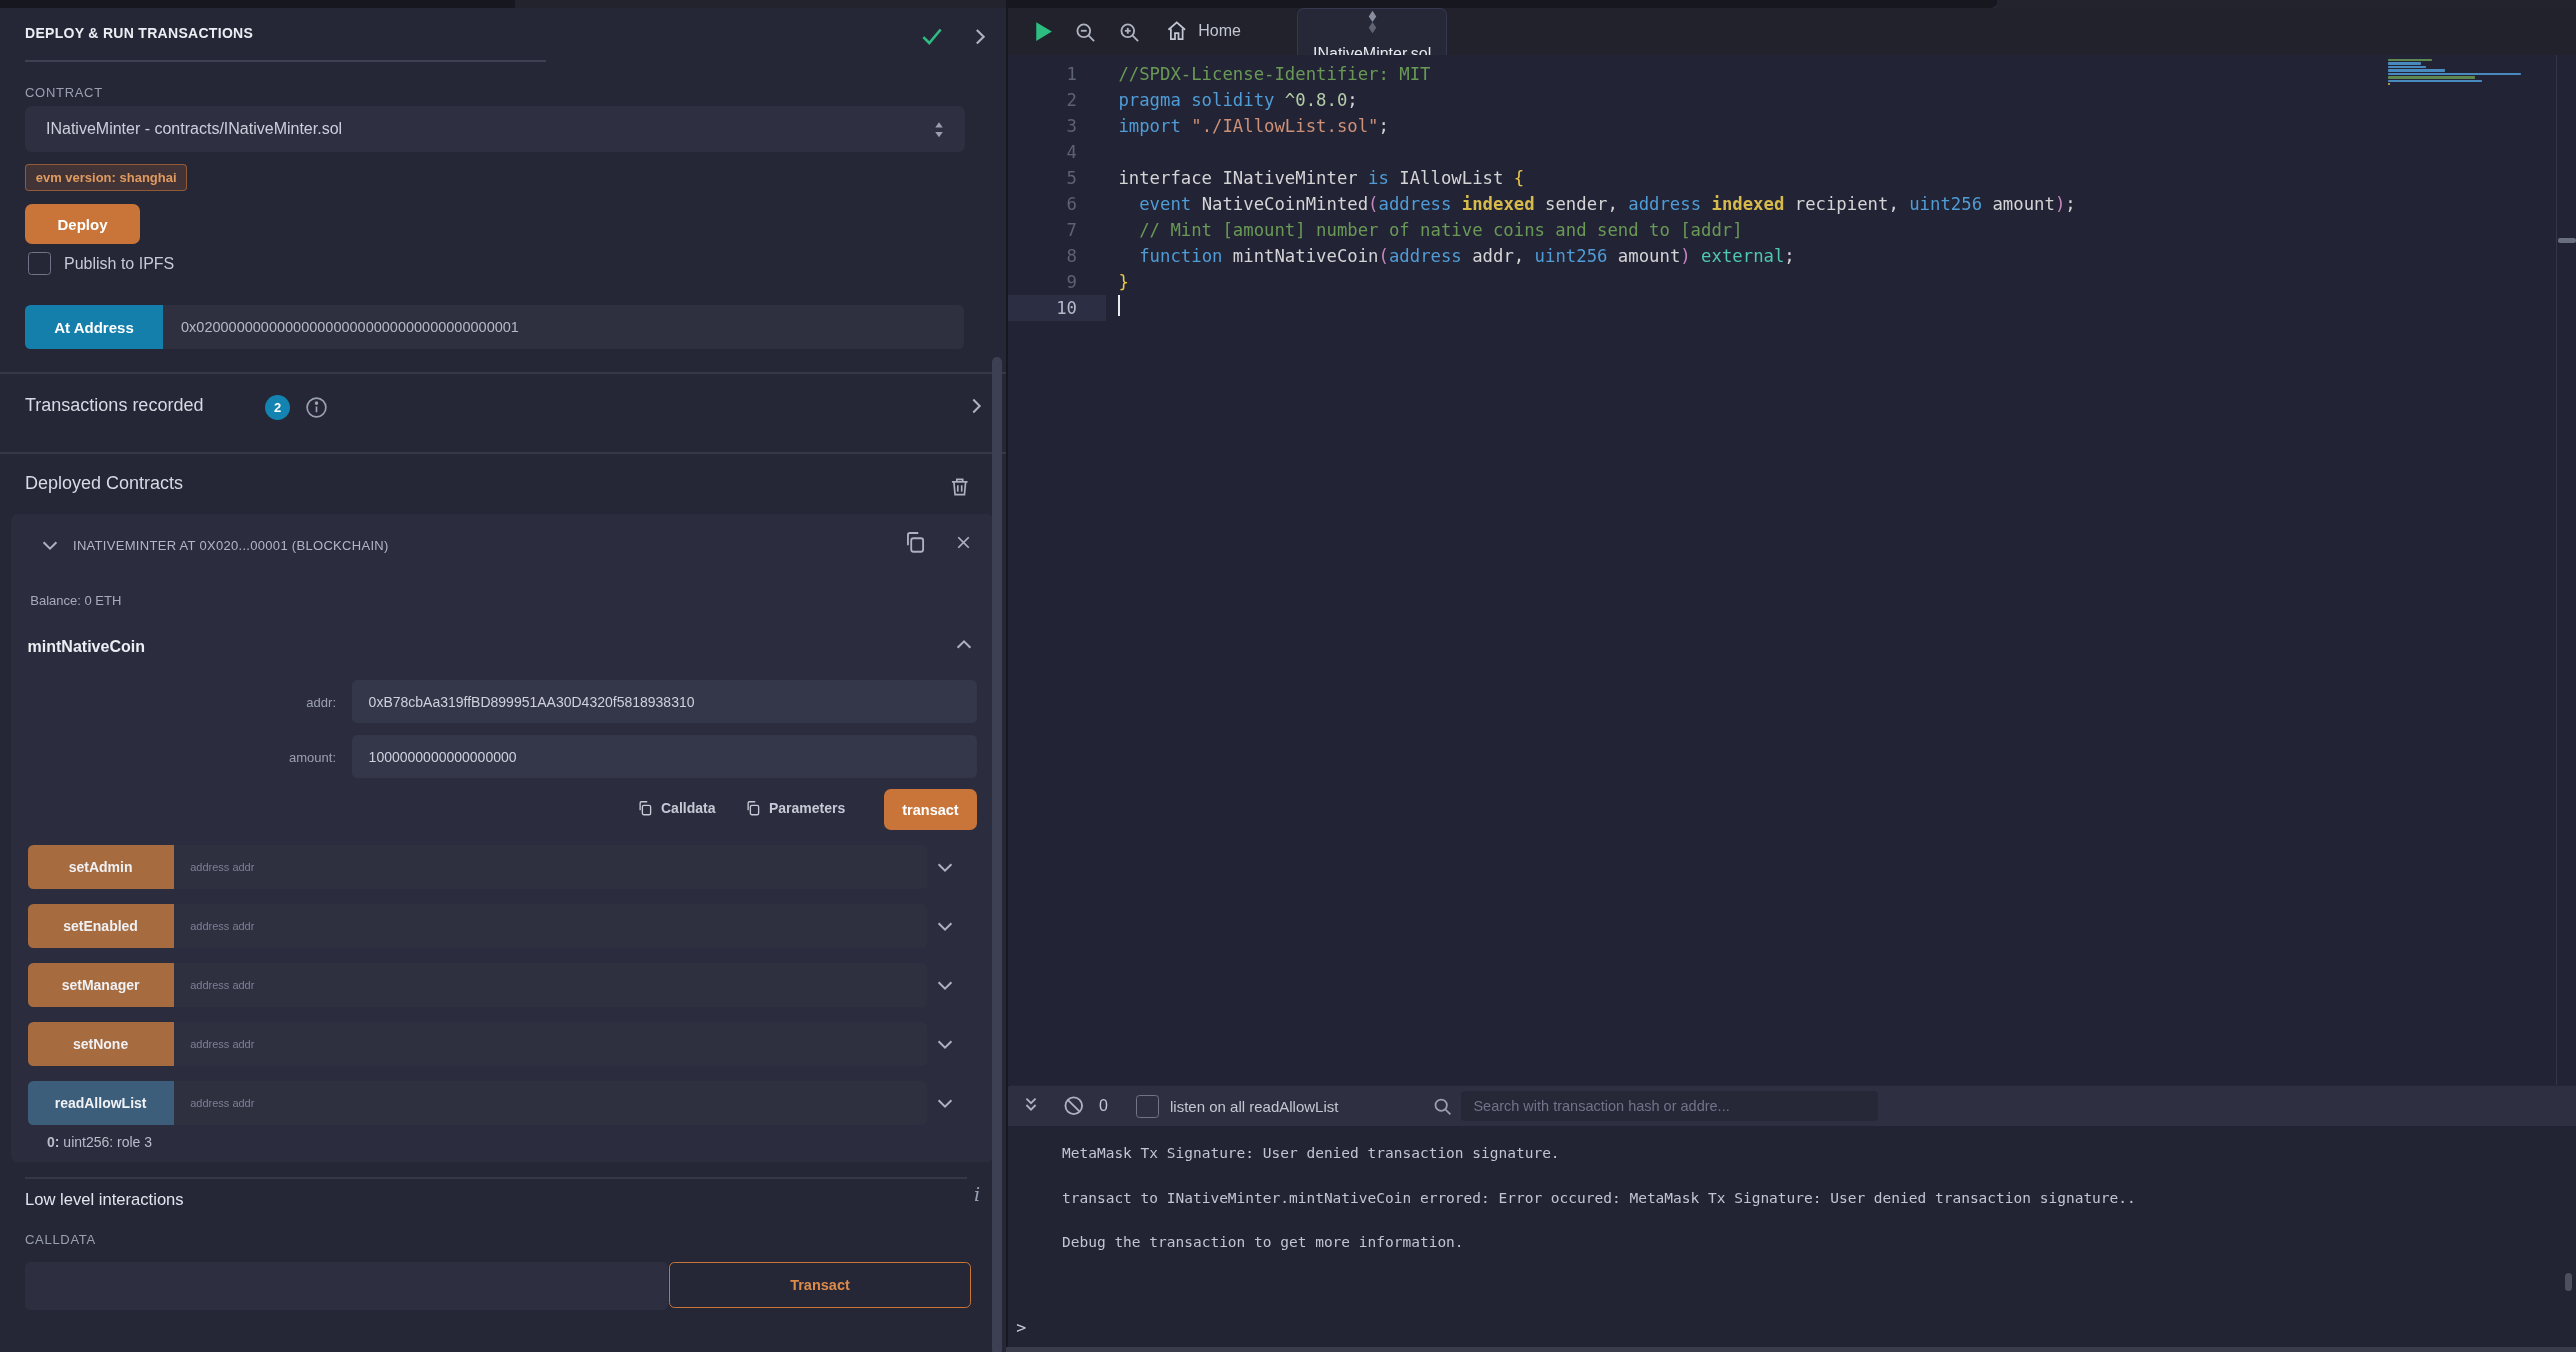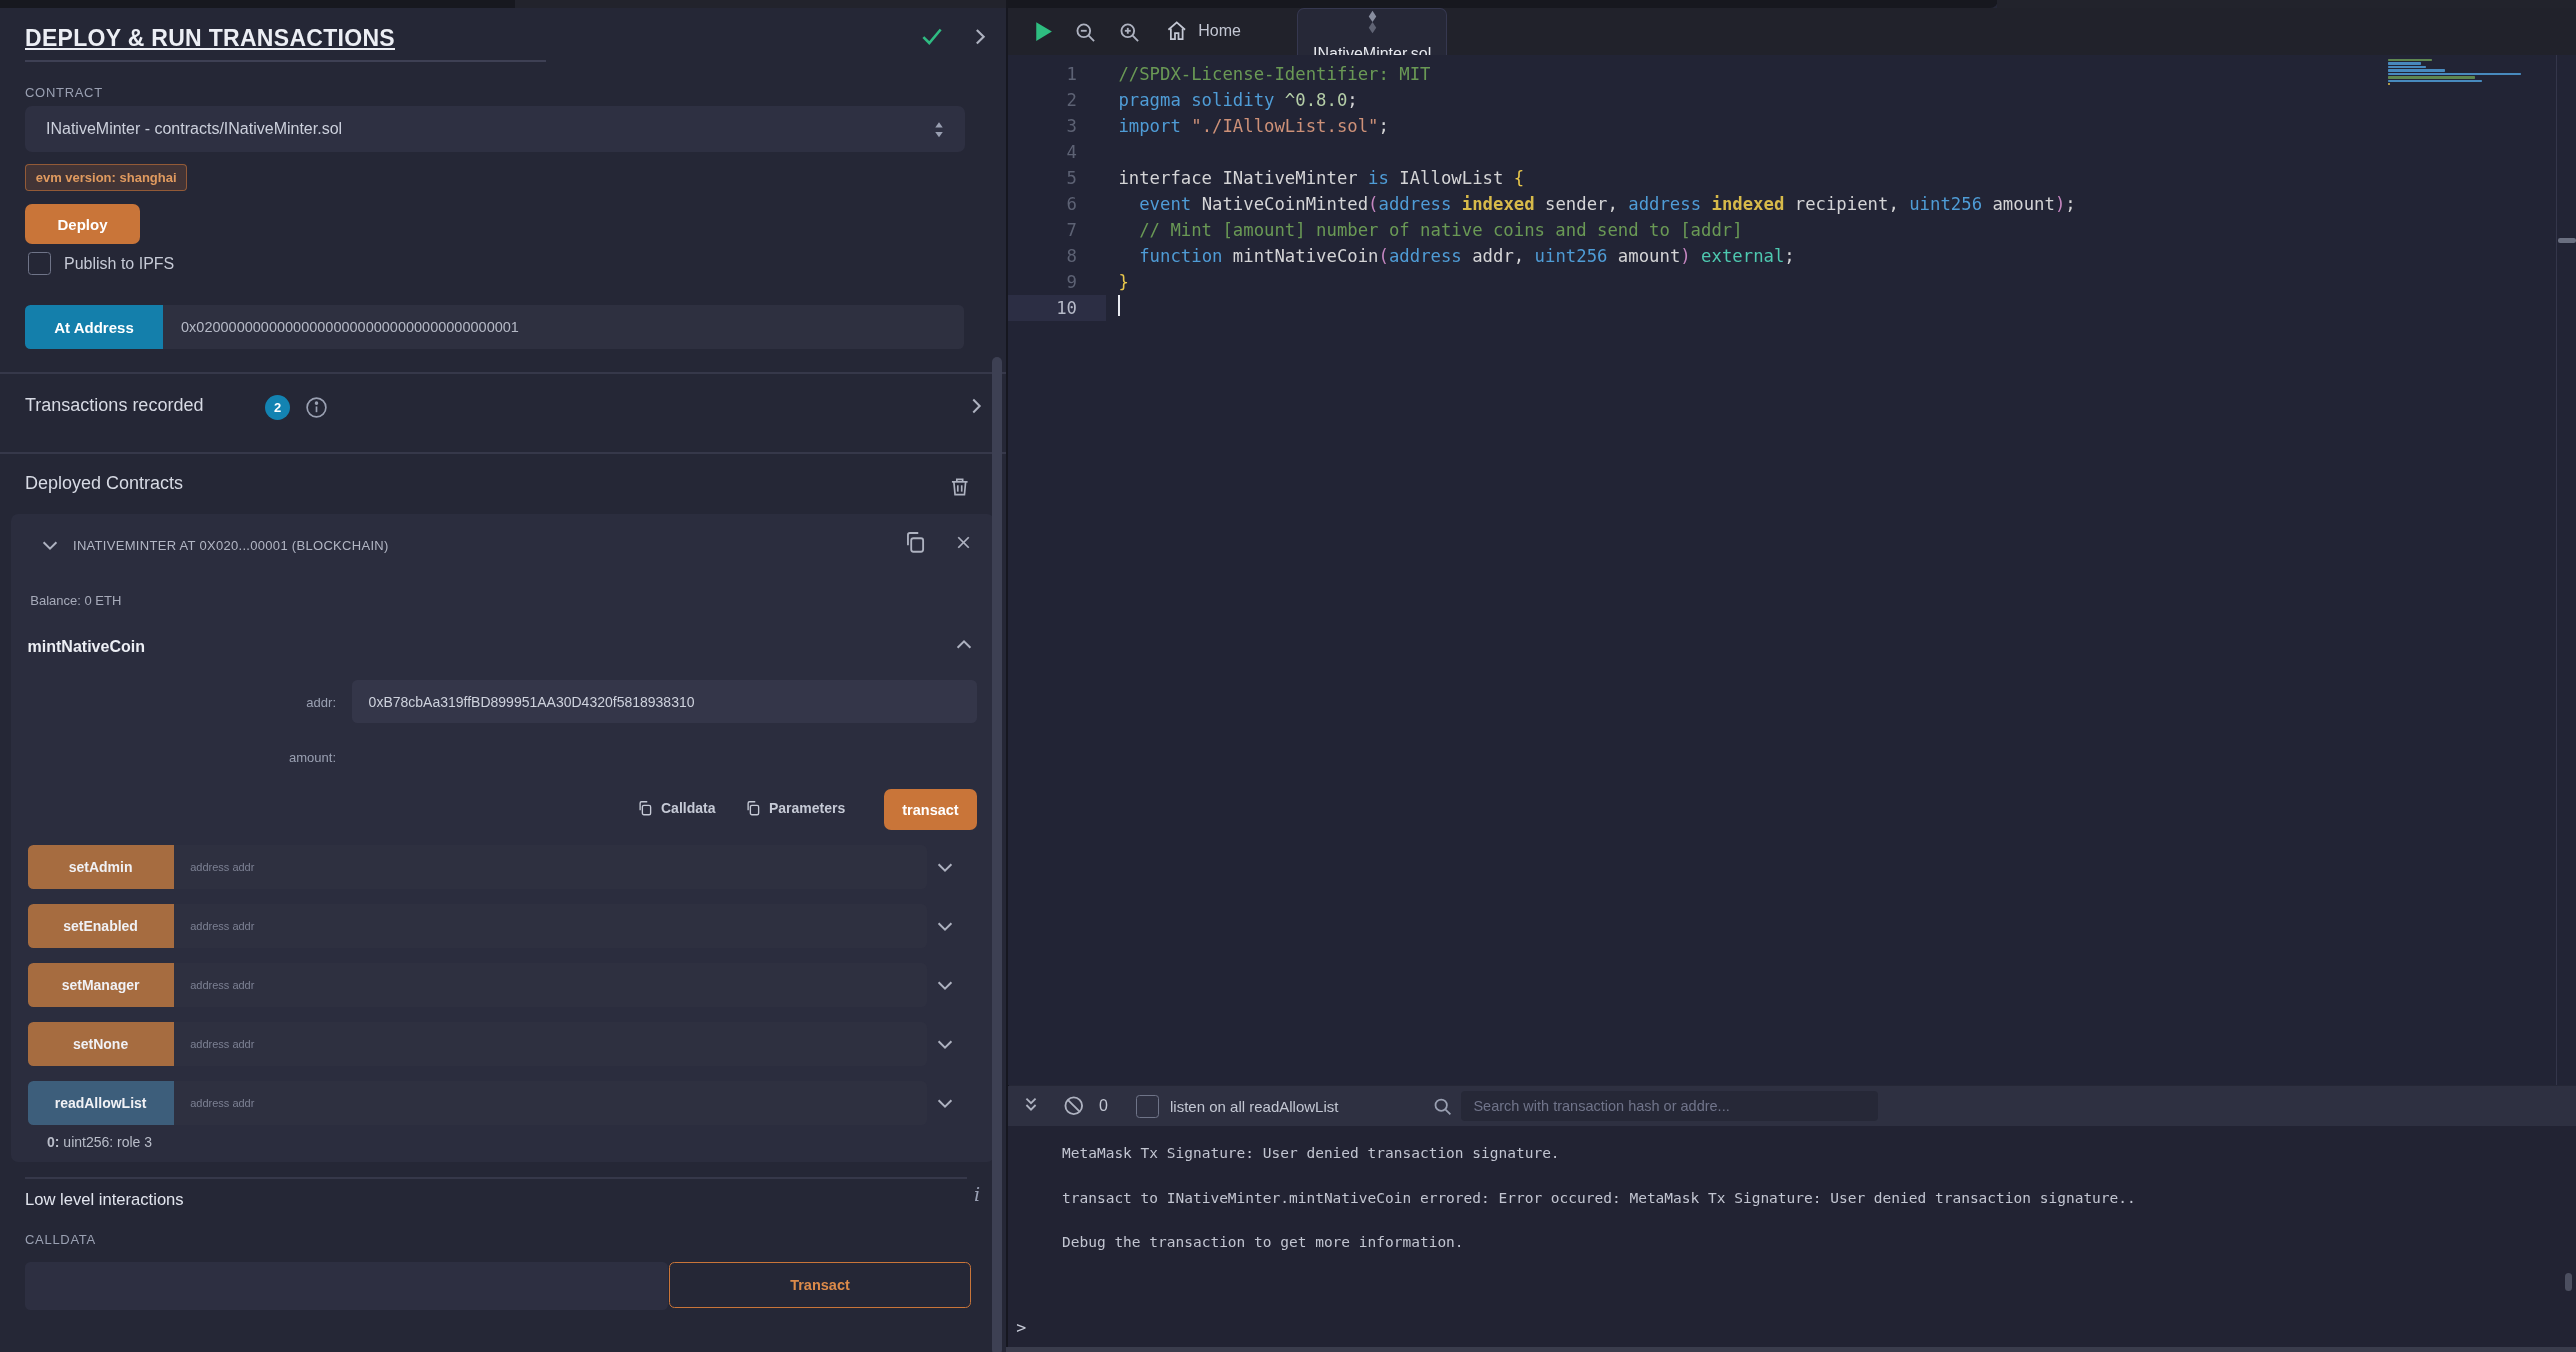--- a/index.html
+++ b/index.html
@@ -6,21 +6,21 @@
   body{width:2576px;height:1352px;position:relative;background:#252736;
        font-family:"Liberation Sans",sans-serif;color:#c6cad6;}
   .abs{position:absolute;}
   svg{display:block;}
 
   
   .strip{height:8.3px;top:0;}
 
   
   .panel{left:0;top:8.3px;width:1006px;height:1344px;background:#252736;}
-  .panel-title{font-size:23px;font-weight:600;color:#eceef4;letter-spacing:0.3px;text-decoration:underline;}
+  .panel-title{font-size:14px;font-weight:600;color:#eceef4;letter-spacing:0.3px;}
   .title-underline{height:1.4px;background:#3e4054;}
   .small-label{font-size:13px;color:#9aa0b2;letter-spacing:0.7px;}
   .select{background:#2e3042;border-radius:7px;display:flex;align-items:center;
           justify-content:space-between;padding:0 16.6px 0 21px;cursor:pointer;}
   .select-text{font-size:16px;color:#ccd0dc;}
   .evm-badge{display:inline-block;font-size:13px;font-weight:600;color:#e09a5f;
              background:rgba(201,117,57,.18);border:0.7px solid rgba(201,117,57,.6);
              border-radius:4.1px;padding:4.8px 9.7px;}
   .btn{border:none;border-radius:7px;font-family:inherit;cursor:pointer;}
   .btn-orange{background:#c97539;color:#fff;font-size:15px;font-weight:600;}
@@ -197,20 +197,21 @@
     <div class="abs fn-name" style="left:16.6px;top:124px;">mintNativeCoin</div>
     <button class="abs icon-btn" style="left:942px;top:120px;">
       <svg width="22" height="22" viewBox="0 0 24 24" fill="none" stroke="currentColor" stroke-width="2.2">
           <polyline points="5,15 12,8 19,15"></polyline>
         </svg>
     </button>
 
     <div class="abs fld-label" style="left:228px;top:181px;">addr:</div>
     <input class="abs fld-input" style="left: 341px; top: 166px;" value="0xB78cbAa319ffBD899951AA30D4320f5818938310">
     <div class="abs fld-label" style="left:228px;top:236px;">amount:</div>
+    <input class="abs fld-input" style="left: 341px; top: 221px;" value="1000000000000000000">
 
     <div class="abs mini-act" style="left:625px;top:285px;">
       <span>
         <svg width="18" height="18" viewBox="0 0 24 24" fill="none" stroke="currentColor" stroke-width="1.8">
             <rect x="8.5" y="8.5" width="11" height="12.5" rx="2"></rect>
             <path d="M5.5 15V5.5A1.8 1.8 0 0 1 7.3 3.7H15"></path>
           </svg>
       </span>
       <span>Calldata</span>
     </div>

